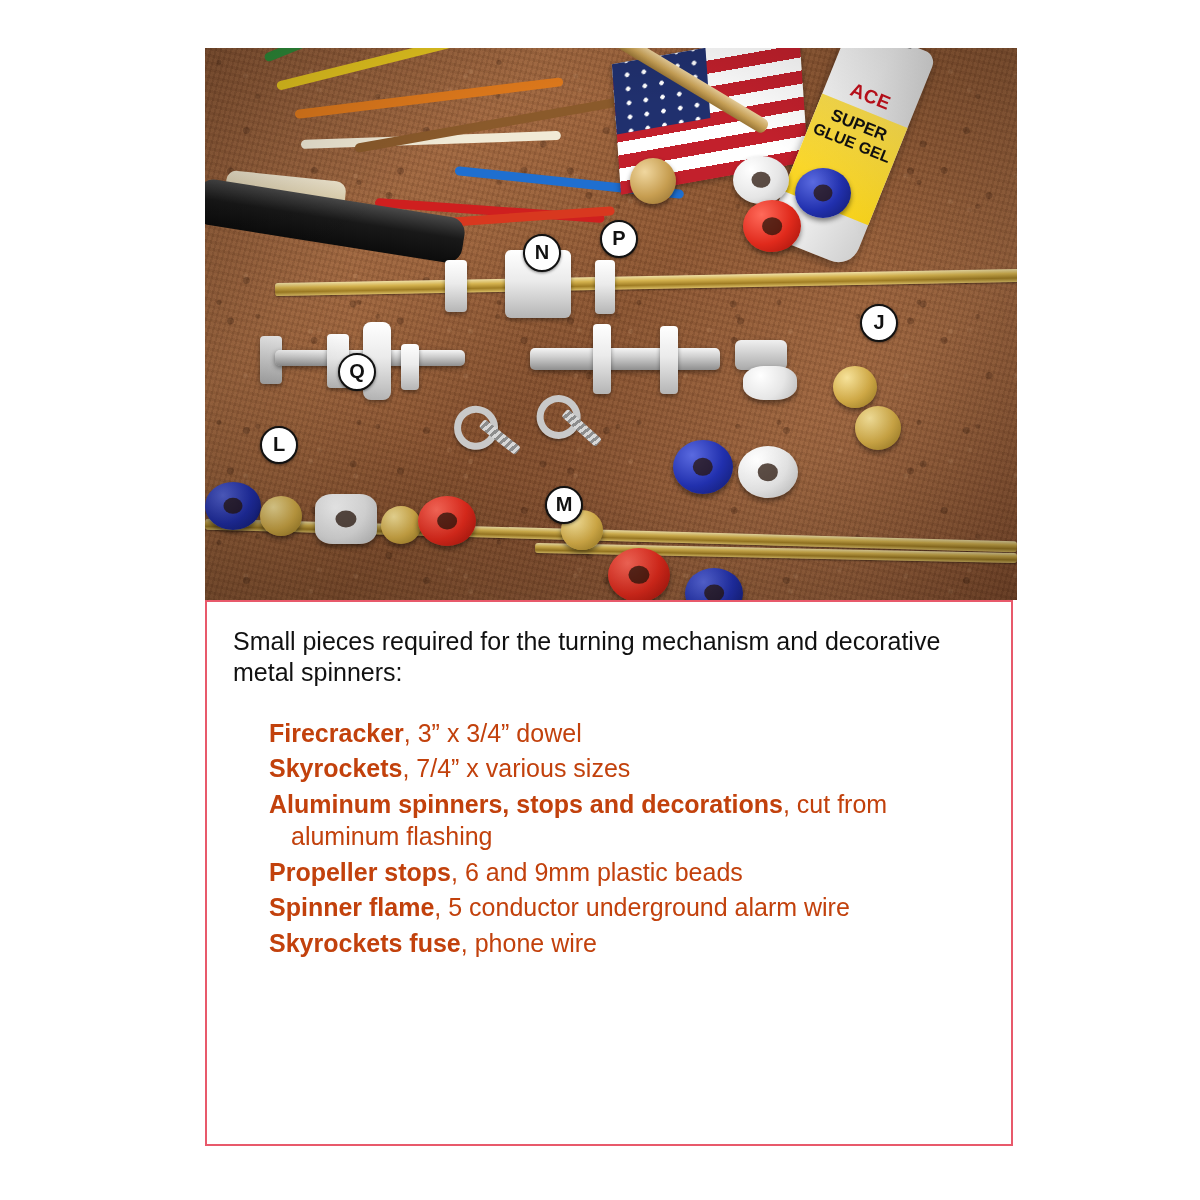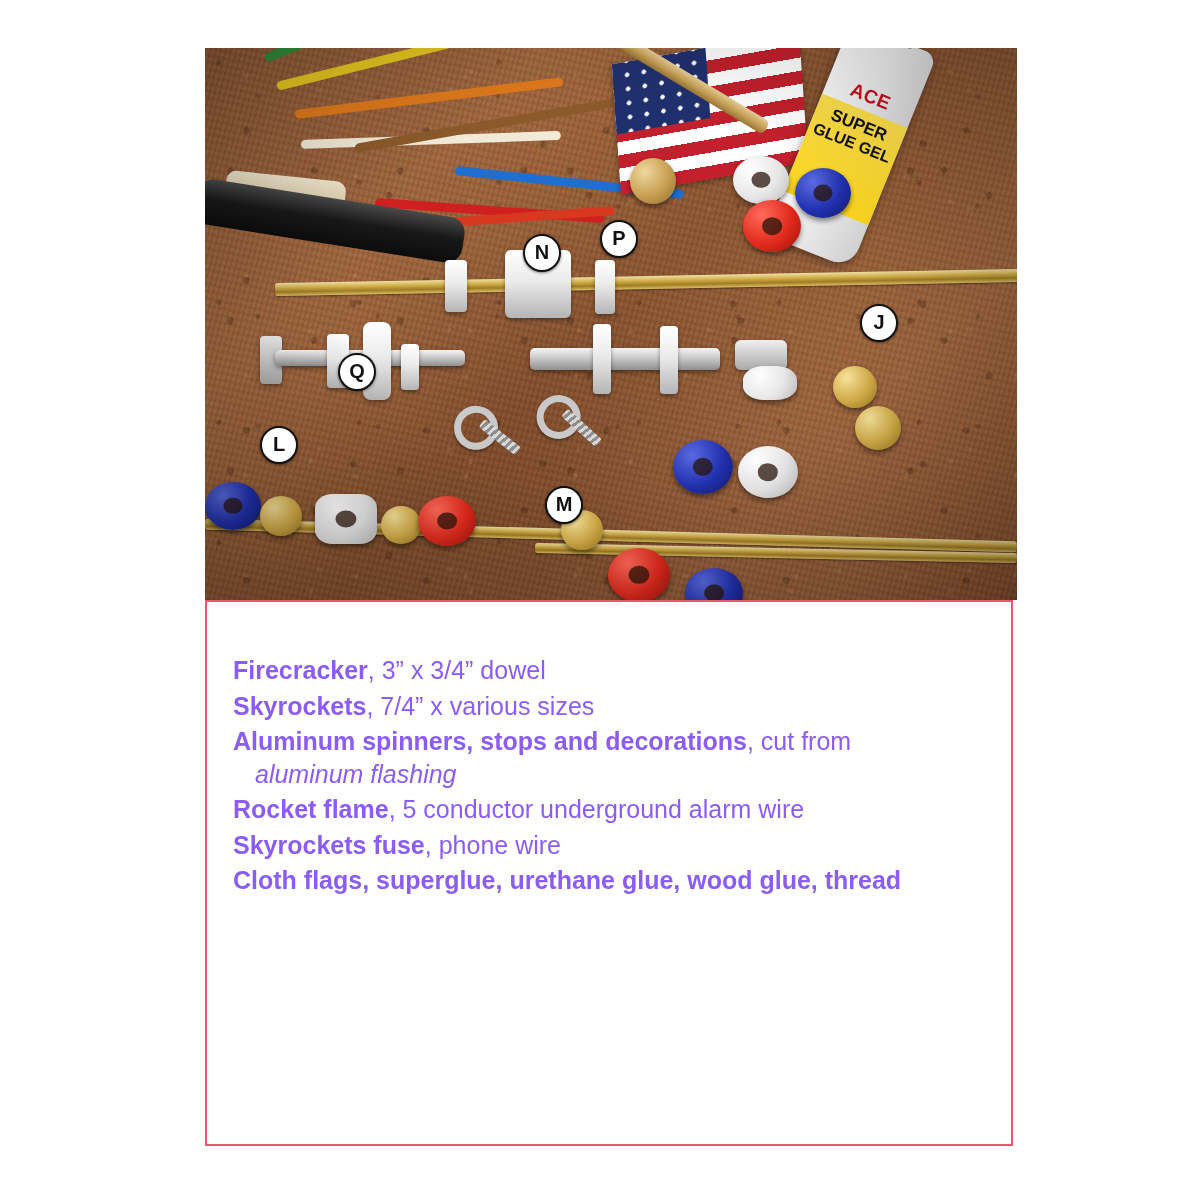--- a/index.html
+++ b/index.html
@@ -275,29 +275,29 @@
     font-size: 25px;
     color: #111;
     line-height: 1.25;
     margin: 0;
   }
   .spec-list {
     margin-top: 28px;
   }
   .spec-line {
     font-size: 25px;
-    color: #8b5cf6;
+    color: #c2410c;
     line-height: 1.30;
     margin-bottom: 3px;
+    margin-left: 36px;
   }
   .spec-line b { font-weight: bold; }
   .spec-cont {
     display: block;
     padding-left: 22px;
-    font-style: italic;
   }
 </style>
 </head>
 <body>
 
 <div class="page">
 
   <div class="photo">
     <div class="speckle"></div>
     <div class="grain"></div>
@@ -380,37 +380,41 @@
 
     <div class="callout" style="left:318px; top:186px;">N</div>
     <div class="callout" style="left:395px; top:172px;">P</div>
     <div class="callout" style="left:655px; top:256px;">J</div>
     <div class="callout" style="left:133px; top:305px;">Q</div>
     <div class="callout" style="left:55px; top:378px;">L</div>
     <div class="callout" style="left:340px; top:438px;">M</div>
   </div>
 
   <div class="textpanel">
+    <p class="panel-intro">Small pieces required for the turning mechanism and decorative metal spinners:</p>
 
     <div class="spec-list">
       <div class="spec-line">
         <b>Firecracker</b><span>, 3” x 3/4” dowel</span>
       </div>
       <div class="spec-line">
         <b>Skyrockets</b><span>, 7/4” x various sizes</span>
       </div>
       <div class="spec-line">
         <b>Aluminum spinners, stops and decorations</b><span>, cut from</span>
         <span class="spec-cont">aluminum flashing</span>
       </div>
       <div class="spec-line">
-        <b>Rocket flame</b><span>, 5 conductor underground alarm wire</span>
+        <b>Propeller stops</b><span>, 6 and 9mm plastic beads</span>
+      </div>
+      <div class="spec-line">
+        <b>Spinner flame</b><span>, 5 conductor underground alarm wire</span>
       </div>
       <div class="spec-line">
         <b>Skyrockets fuse</b><span>, phone wire</span>
       </div>
       <div class="spec-line">
-        <b>Cloth flags, superglue, urethane glue, wood glue, thread</b><span></span>
+        <span></span>
       </div>
     </div>
   </div>
 
 </div>
 
 </body></html>

